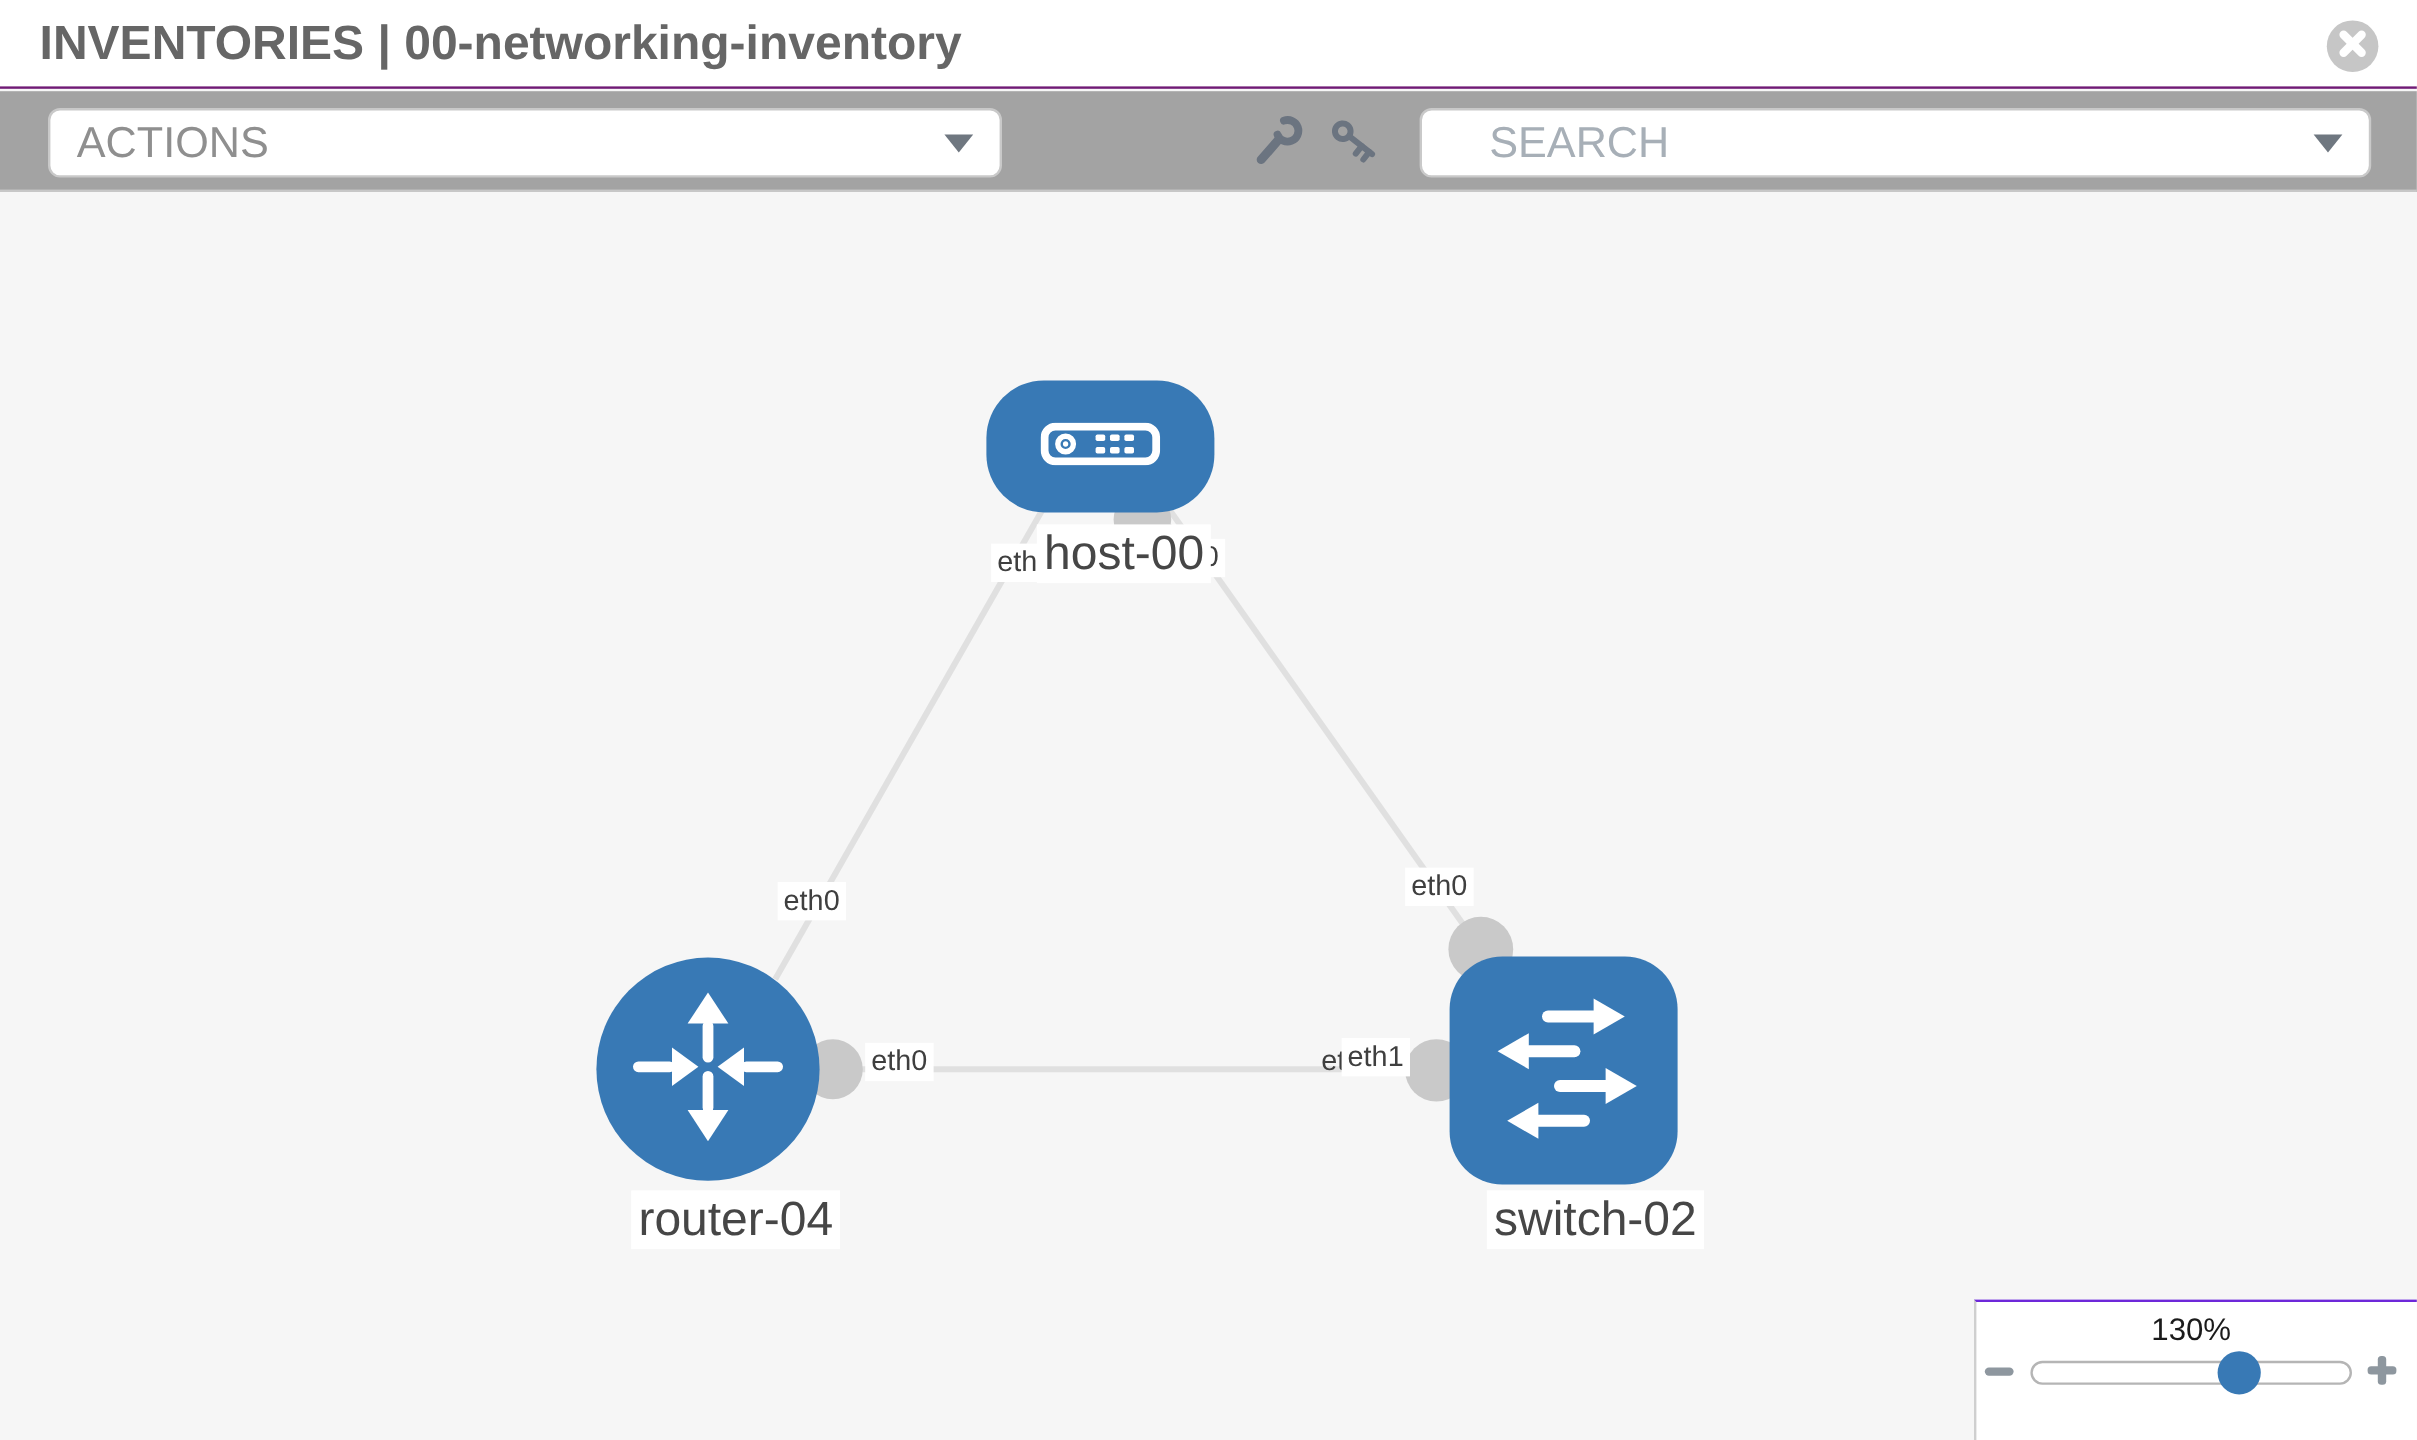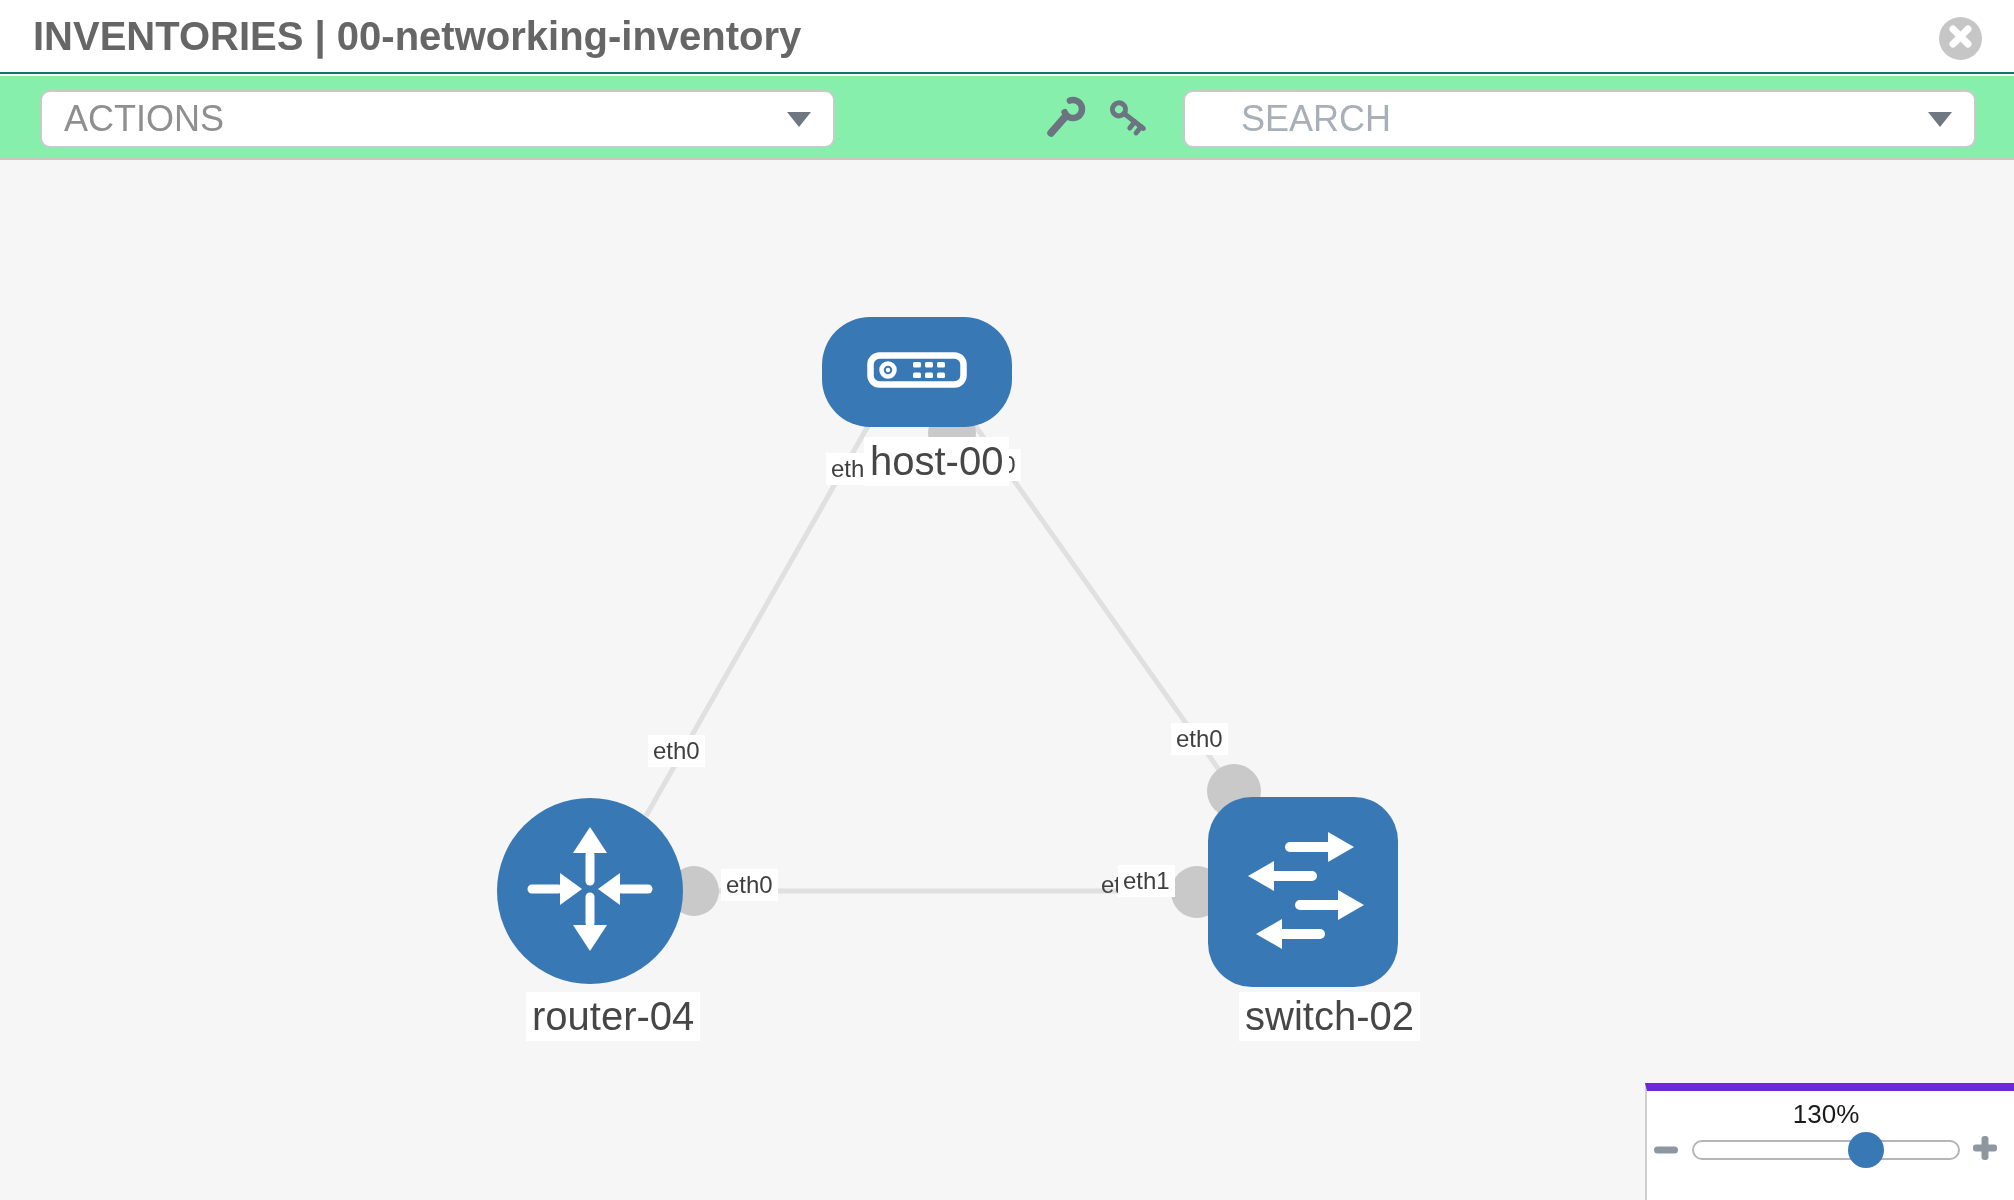--- a/index.html
+++ b/index.html
@@ -1,30 +1,30 @@
 <!DOCTYPE html>
 <html><head>
 <meta charset="utf-8">
 <style>
   * { margin:0; padding:0; box-sizing:border-box; }
   html,body { width:2014px; height:1200px; overflow:hidden;
     font-family:"Liberation Sans", sans-serif; background:#f6f6f6; }
 
   
   .header { position:absolute; left:0; top:0; width:2014px; height:74px;
-    background:#ffffff; border-bottom:2px solid #0f766e; z-index:60; }
+    background:#ffffff; border-bottom:2px solid #701a75; z-index:60; }
   .page-title { position:absolute; left:33px; top:14px; font-size:40px;
     font-weight:700; color:#666666; letter-spacing:0; white-space:nowrap; }
   .close-btn { position:absolute; left:1939px; top:17px; width:43px; height:43px;
     border-radius:50%; background:#c6c6c6; cursor:pointer;
     display:flex; align-items:center; justify-content:center; }
 
   
   .toolbar { position:absolute; left:0; top:76px; width:2014px; height:84px;
-    background:#86efac; border-bottom:2px solid #c7c7c7; z-index:59; }
+    background:#a3a3a3; border-bottom:2px solid #c7c7c7; z-index:59; }
   .select-box { position:absolute; top:14px; height:58px; background:#ffffff;
     border:2px solid #c9c9c9; border-radius:10px; display:flex;
     align-items:center; cursor:pointer; }
   .select-box .lbl { padding-left:22px; font-size:36px; }
   .actions-box { left:40px; width:795px; }
   .actions-box .lbl { color:#8f8f8f; }
   .search-box { left:1183px; width:793px; }
   .search-box .lbl { color:#a7afb7;margin-left:34px; }
   .caret { position:absolute; right:22px; top:50%; margin-top:-7px;
     width:0; height:0; border-left:12px solid transparent;
@@ -63,21 +63,21 @@
   .if-1 { left:826px;  top:453px; }
   .if-2 { left:964px;  top:449px; }
   .if-3 { left:648px;  top:735px; }
   .if-4 { left:1171px; top:723px; }
   .if-5 { left:721px;  top:869px; }
   .if-6 { left:1096px; top:869px; z-index:5; background:transparent; }
   .if-7 { left:1118px; top:865px; z-index:6; }
 
   
   .zoom-panel { position:absolute; left:1645px; top:1083px; width:369px; height:117px;
-    background:#ffffff; border-top:8px solid #6d28d9; border-left:2px solid #cfcfcf;
+    background:#ffffff; border-top:2px solid #6d28d9; border-left:2px solid #cfcfcf;
     z-index:50; }
   .zoom-value { position:absolute; left:45px; top:8px; width:268px;
     text-align:center; font-size:26px; color:#1b1b1b; }
   .zoom-minus { position:absolute; left:4px; top:44px; width:30px; height:30px;
     display:flex; align-items:center; justify-content:center; cursor:pointer; }
   .zoom-plus  { position:absolute; left:322px; top:42px; width:32px; height:34px;
     display:flex; align-items:center; justify-content:center; cursor:pointer; }
   .zoom-track { position:absolute; left:45px; top:49px; width:268px; height:20px;
     background:#ffffff; border:2px solid #b5b5b5; border-radius:11px; cursor:pointer; }
   .zoom-handle { position:absolute; left:201px; top:41px; width:36px; height:36px;

